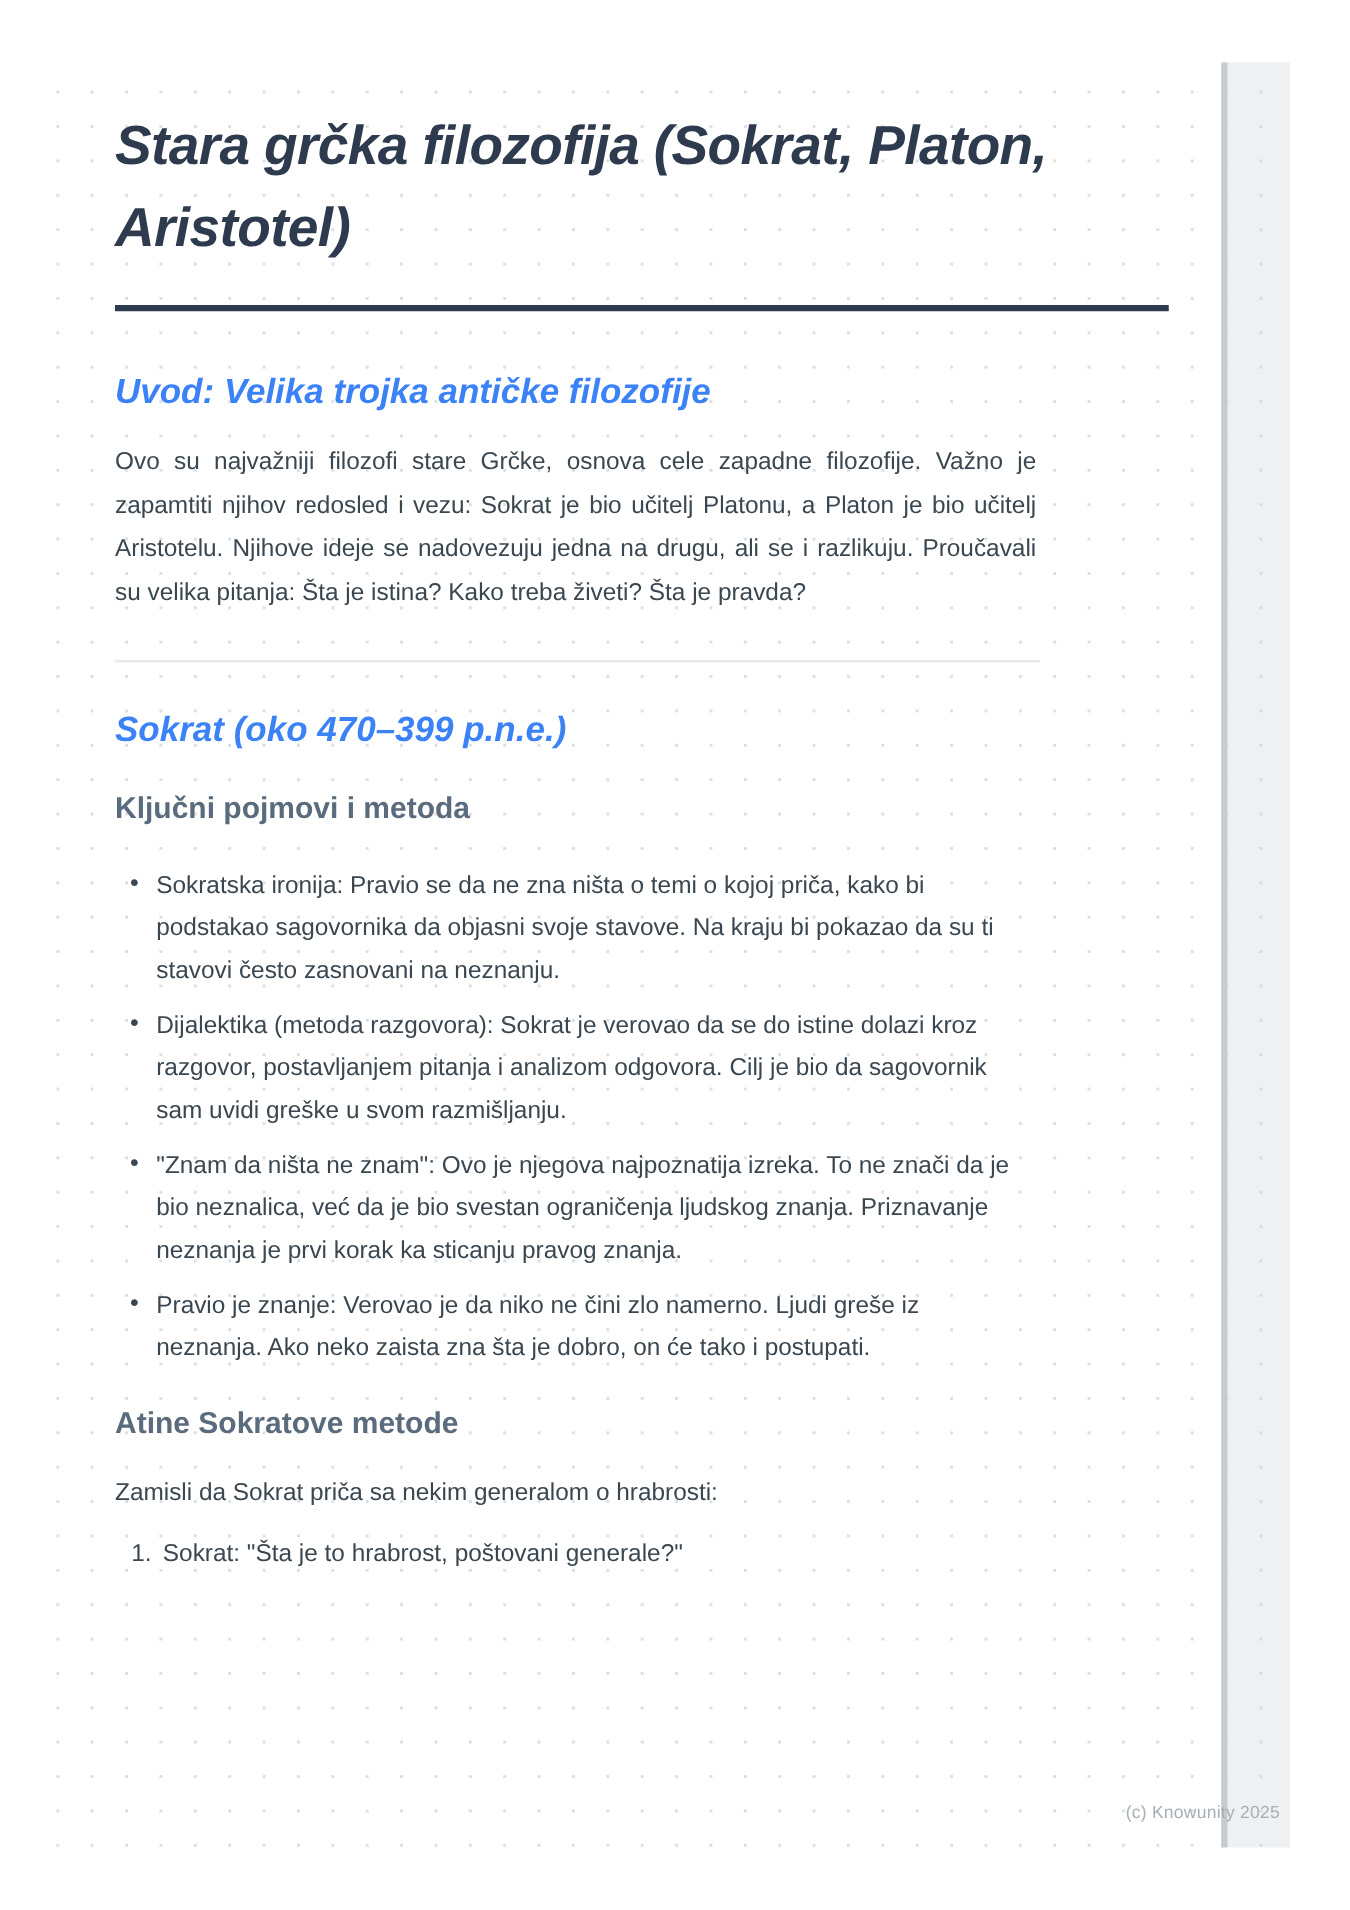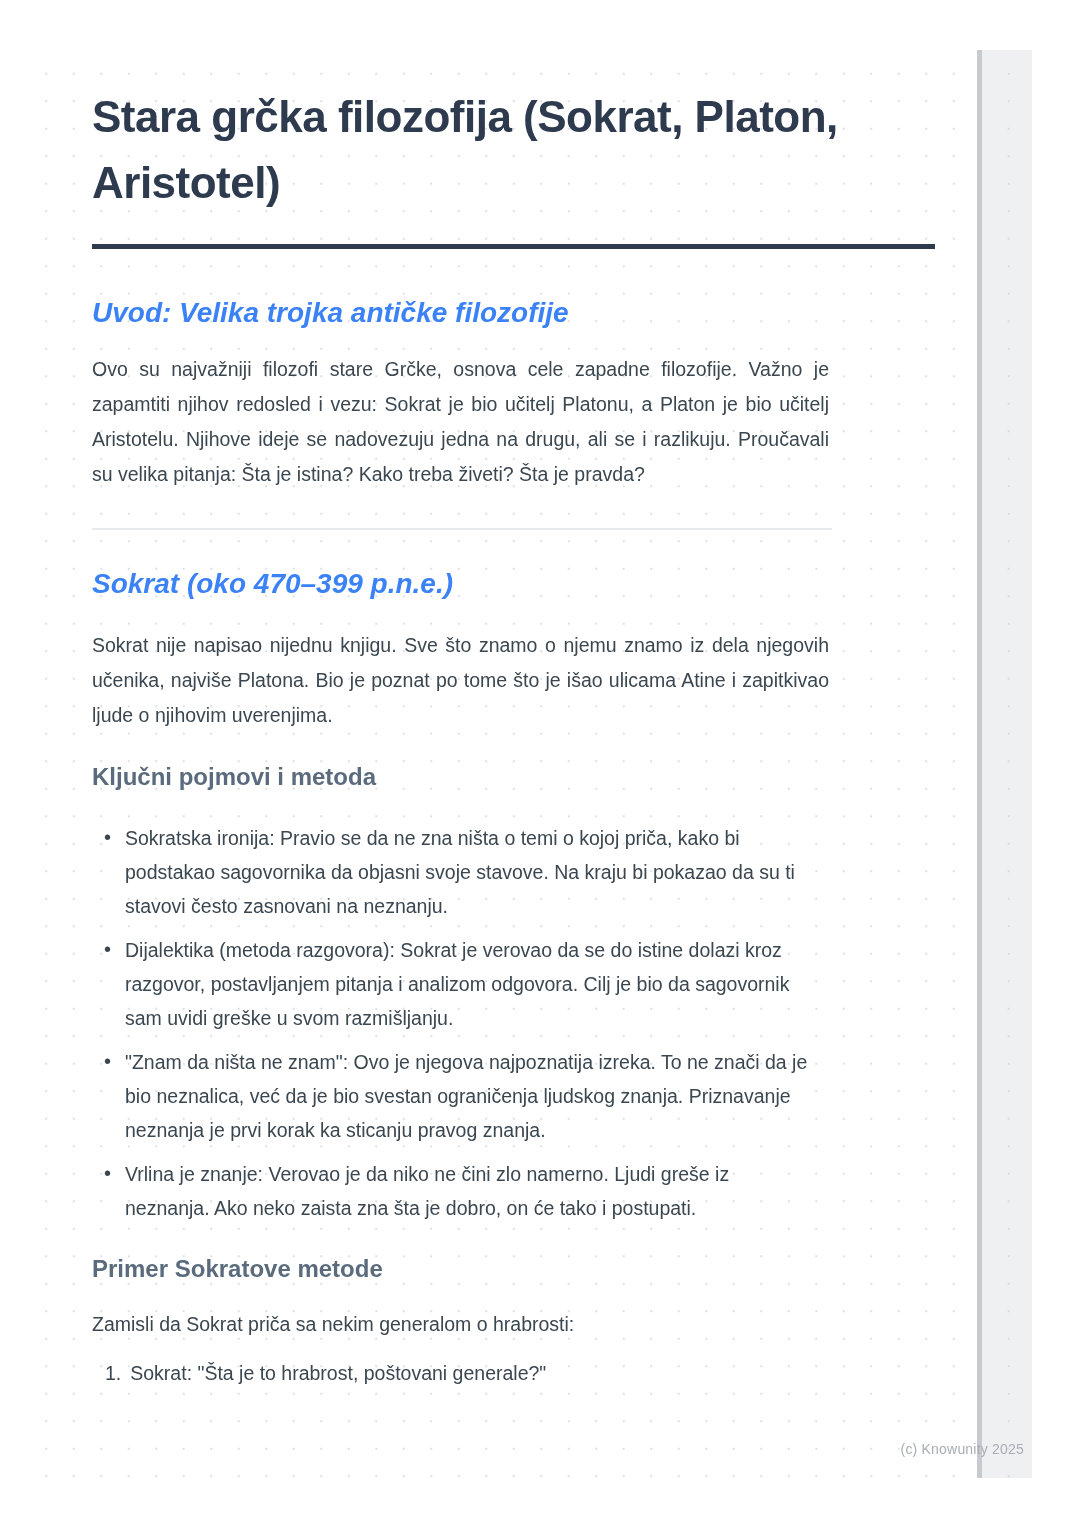--- a/index.html
+++ b/index.html
@@ -28,20 +28,21 @@
   }
   .content {
     position:absolute; left:92px; top:0; width:843px;
     color:#3b4750; z-index:2;
   }
   .doc-title {
     margin:84px 0 0 0;
     font-size:44px; line-height:66px; font-weight:700;
     letter-spacing:-0.5px;
     color:#2e3b4e;
+    font-style:italic;
   }
   .title-rule {
     height:5px; background:#2e3b4e; border:none;
     margin:28px 0 0 0; width:843px;
   }
   .h2 {
     font-size:28px; line-height:39px; font-weight:700;
     color:#3b82f6; margin:44px 0 0 0;font-style:italic;
   }
   .h2.sokrat { margin-top:34px; }
@@ -97,31 +98,30 @@
 
   <h1 class="doc-title">Stara grčka filozofija (Sokrat, Platon, Aristotel)</h1>
   <div class="title-rule"></div>
 
   <h2 class="h2">Uvod: Velika trojka antičke filozofije</h2>
   <p class="para"><span>Ovo su najvažniji filozofi stare Grčke, osnova cele zapadne filozofije. Važno je zapamtiti njihov redosled i vezu: </span><span class="b">Sokrat</span><span> je bio učitelj </span><span class="b">Platonu</span><span>, a </span><span class="b">Platon</span><span> je bio učitelj </span><span class="b">Aristotelu</span><span>. Njihove ideje se nadovezuju jedna na drugu, ali se i razlikuju. Proučavali su velika pitanja: Šta je istina? Kako treba živeti? Šta je pravda?</span></p>
 
   <hr class="light-rule">
 
   <h2 class="h2 sokrat">Sokrat (oko 470–399 p.n.e.)</h2>
-  <p class="para second"><span>Sokrat nije napisao nijednu knjigu. Sve što znamo o njemu znamo iz dela njegovih učenika, najviše Platona. Bio je poznat po tome što je išao ulicama Atine i zapitkivao ljude o njihovim uverenjima.</span></p>
 
   <h3 class="h3">Ključni pojmovi i metoda</h3>
   <ul class="bullets">
     <li><span class="b">Sokratska ironija</span><span>: Pravio se da ne zna ništa o temi o kojoj priča, kako bi podstakao sagovornika da objasni svoje stavove. Na kraju bi pokazao da su ti stavovi često zasnovani na neznanju.</span></li>
     <li><span class="b">Dijalektika (metoda razgovora)</span><span>: Sokrat je verovao da se do istine dolazi kroz razgovor, postavljanjem pitanja i analizom odgovora. Cilj je bio da sagovornik sam uvidi greške u svom razmišljanju.</span></li>
     <li><span class="b">"Znam da ništa ne znam"</span><span>: Ovo je njegova najpoznatija izreka. To ne znači da je bio neznalica, već da je bio svestan ograničenja ljudskog znanja. Priznavanje neznanja je prvi korak ka sticanju pravog znanja.</span></li>
-    <li><span class="b">Vrlina je znanje</span><span>: Verovao je da niko ne čini zlo namerno. Ljudi greše iz neznanja. Ako neko zaista zna šta je dobro, on će tako i postupati.</span></li>
+    <li><span class="b">Pravio je znanje</span><span>: Verovao je da niko ne čini zlo namerno. Ljudi greše iz neznanja. Ako neko zaista zna šta je dobro, on će tako i postupati.</span></li>
   </ul>
 
-  <h3 class="h3">Primer Sokratove metode</h3>
+  <h3 class="h3">Atine Sokratove metode</h3>
   <p class="para left"><span>Zamisli da Sokrat priča sa nekim generalom o hrabrosti:</span></p>
 
   <div class="num-item">
     <span class="num">1.</span>
     <span><span class="b">Sokrat</span><span>: "Šta je to hrabrost, poštovani generale?"</span></span>
   </div>
 
 </div>
 
 <div class="footer-credit">(c) Knowunity 2025</div>

